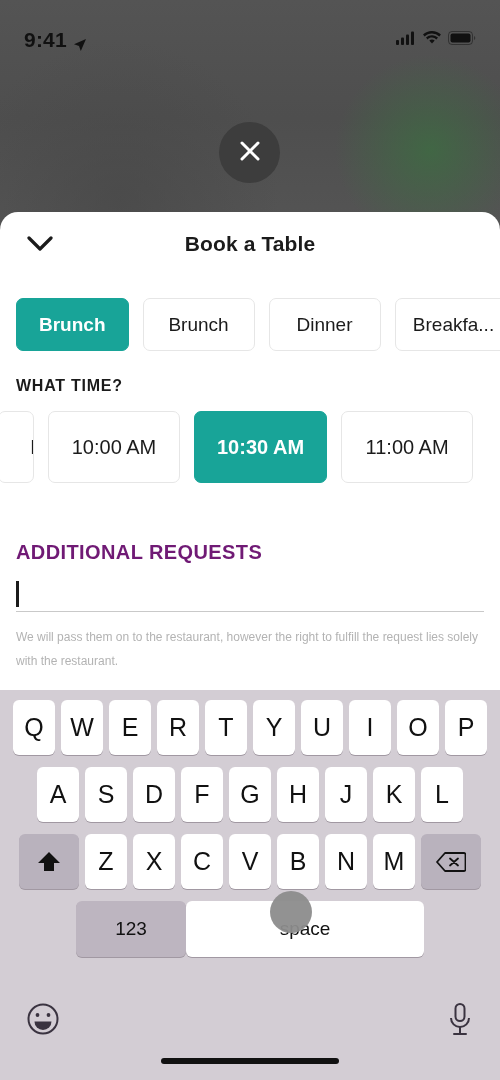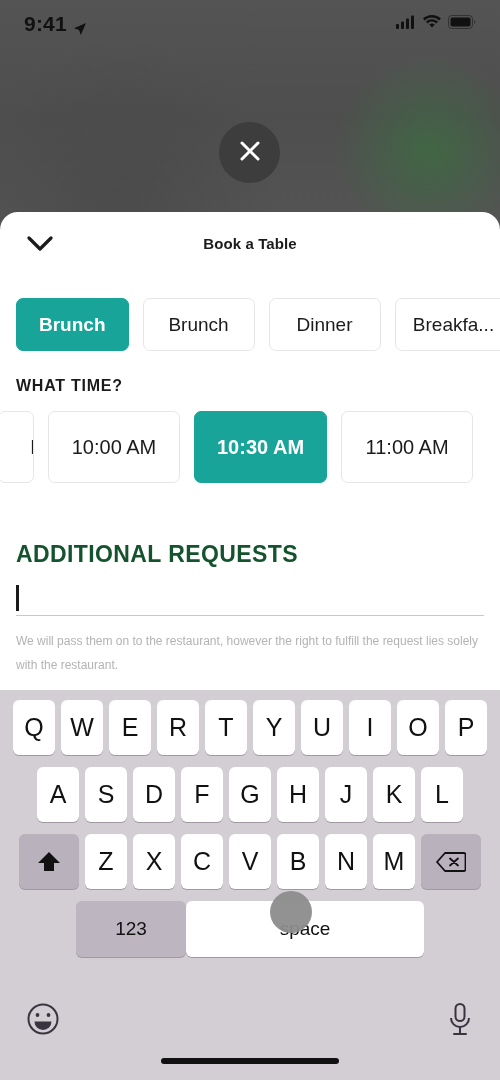--- a/index.html
+++ b/index.html
@@ -12,21 +12,21 @@
 
   
   #backdrop{
     position:absolute; left:0; top:0; width:500px; height:260px;
     background:
       radial-gradient(circle at 430px 150px, rgba(60,110,65,0.75) 0px, rgba(60,110,65,0.0) 95px),
       radial-gradient(circle at 120px 200px, rgba(70,70,70,0.6) 0px, rgba(70,70,70,0) 160px),
       linear-gradient(180deg,#545454 0%, #4e4e4e 45%, #565656 100%);
   }
   #statusbar{
-    position:absolute; left:0; top:0; width:500px; height:48px;
+    position:absolute; left:0; top:16px; width:500px; height:48px;
     display:flex; align-items:center; justify-content:space-between;
     padding:0 24px; z-index:6;
   }
   #clock{ font-size:21px; font-weight:600; color:#111; letter-spacing:.2px;
           display:flex; align-items:center; gap:6px;}
   .loc-arrow{ display:inline-block; width:14px; height:14px; }
   #statusright{ display:flex; align-items:center; gap:7px; }
 
   
   #close-btn{
@@ -41,21 +41,21 @@
     position:absolute; left:0; top:212px; width:500px; height:478px;
     background:#fff; border-radius:18px 18px 0 0; z-index:7;
     overflow:hidden;
   }
   #sheet-header{
     height:63px; display:flex; align-items:center; position:relative;
   }
   #chevron-down{ position:absolute; left:22px; top:20px; width:36px; height:24px;
                  display:flex; align-items:center; justify-content:center; cursor:pointer;}
   #sheet-title{
-    width:100%; text-align:center; font-size:15px; font-weight:700; color:#1b1b1b;
+    width:100%; text-align:center; font-size:21px; font-weight:700; color:#1b1b1b;
     letter-spacing:.1px;
   }
 
   
   .chiprow{
     display:flex; gap:14px; align-items:center;
     padding-left:16px; overflow:hidden;
   }
   .chip{
     flex:0 0 auto; height:53px; min-width:112px; padding:0 22px;
@@ -76,21 +76,21 @@
   #time-label{ margin-top:26px; }
   #time-row{ margin-top:16px; padding-left:0; }
   #time-row .chip{ min-width:132px; height:72px; font-size:20px; border-radius:7px; }
   #time-row .chip.clip-left{ min-width:0; width:36px; padding:0;
      justify-content:flex-end; margin-left:-2px; overflow:hidden; }
   #time-row .chip.clip-left span{ transform:translateX(14px); }
 
   
   #requests{ padding:0 16px; margin-top:58px; }
   #requests-title{
-    font-size:23px; font-weight:700; color:#14532d; letter-spacing:.4px;
+    font-size:20px; font-weight:700; color:#701a75; letter-spacing:.4px;
   }
   #input-wrap{
     margin-top:12px; height:36px; border-bottom:1px solid #c9c9c9;
     display:flex; align-items:center; position:relative;
   }
   #caret{ width:3px; height:26px; background:#1b1b1b; }
   #req-input{
     border:none; outline:none; font-size:18px; width:100%;
     font-family:"Liberation Sans", sans-serif; background:transparent;
     padding-left:4px; color:#1b1b1b;

